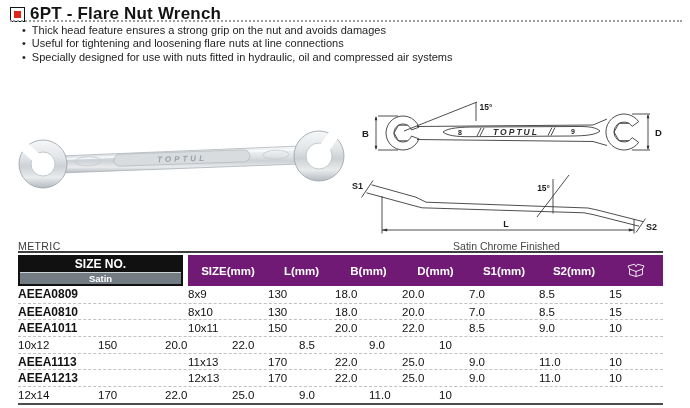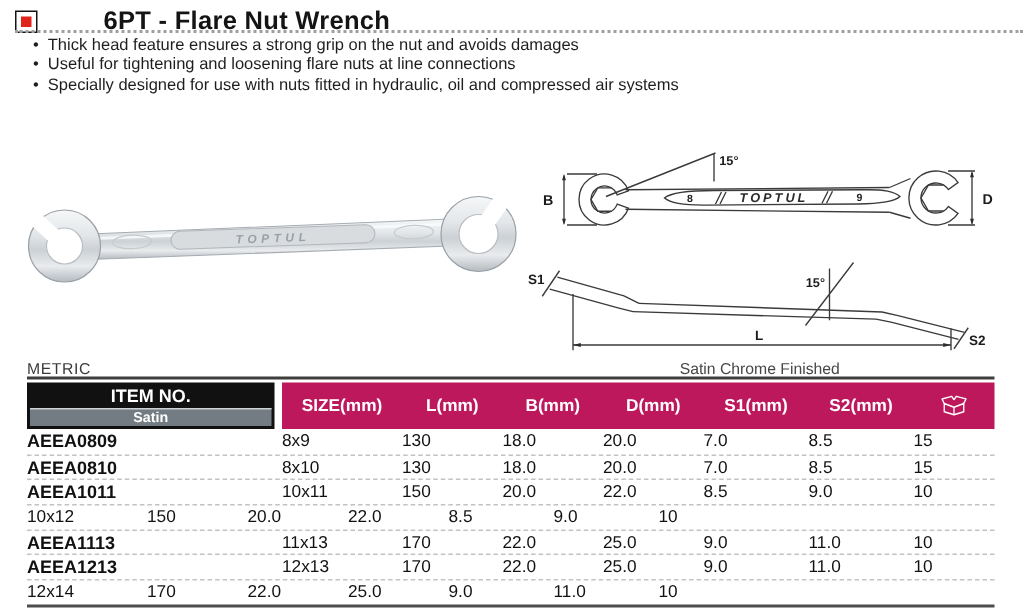--- a/index.html
+++ b/index.html
@@ -1,19 +1,19 @@
 <!DOCTYPE html>
 <html><head>
 <meta charset="utf-8">
 <style>
   html,body{margin:0;padding:0;background:#fff;}
   .page{position:relative;width:690px;height:408px;background:#fff;overflow:hidden;
         font-family:"Liberation Sans",sans-serif;color:#1c1c1c;}
   
-  .title-row{position:absolute;left:10px;top:4px;display:flex;align-items:center;gap:39px;}
+  .title-row{position:absolute;left:10px;top:4px;display:flex;align-items:center;}
   .marker{width:13px;height:13px;border:1.6px solid #141414;background:#fff;
           display:flex;align-items:center;justify-content:center;margin-right:5px;}
   .marker-inner{width:7px;height:7px;background:#e2251b;}
   .title{margin:0;font-size:17px;font-weight:bold;color:#141414;letter-spacing:.2px;}
   .title-rule{position:absolute;left:10px;top:20px;width:672px;border-top:2px dotted #9f9f9f;}
   
   .bullets{position:absolute;left:22px;top:24px;margin:0;padding:0;list-style:none;}
   .bullets li{font-size:11px;line-height:13.4px;color:#1e1e1e;white-space:nowrap;}
   .bullets li::before{content:"•";margin-right:6px;color:#1e1e1e;}
   
@@ -25,21 +25,21 @@
   .metric{position:absolute;left:18px;top:240px;font-size:10.5px;color:#3a3a3a;letter-spacing:.4px;}
   .finish{position:absolute;left:350px;top:240px;width:313px;text-align:center;font-size:10.5px;color:#474747;}
   .top-rule{position:absolute;left:18px;top:251px;width:645px;height:2px;background:#3e3e3e;}
   
   .table{position:absolute;left:18px;top:255px;width:645px;}
   .thead{position:relative;height:31px;}
   .th-item{position:absolute;left:0;top:0;width:165px;height:31px;background:#111;box-sizing:border-box;}
   .th-item-label{height:17px;line-height:18px;text-align:center;color:#fff;font-weight:bold;font-size:12px;}
   .th-satin{height:11px;line-height:11px;margin:0 2px;background:#727c82;border-top:1px solid #cdd2d5;
             text-align:center;color:#fff;font-weight:bold;font-size:9.5px;}
-  .th-cols{position:absolute;left:170px;top:0;width:475px;height:31px;background:#be185d;
+  .th-cols{position:absolute;left:170px;top:0;width:475px;height:31px;background:#701a75;
            display:flex;align-items:center;}
   .th-cols .cell{text-align:center;color:#fff;font-weight:bold;font-size:11.5px;}
   .c-size{width:80px;}.c-num{width:67px;}.c-s{width:70px;}.c-qty{width:54px;}
   .c-item{width:165px;margin-right:5px;font-weight:bold;}
   .tbody{border-bottom:2.5px solid #4d4d4d;}
   .trow{display:flex;align-items:center;height:16.7px;box-sizing:border-box;}
   .trow + .trow{border-top:1px dashed #c2c2c2;}
   .trow .cell{font-size:11.5px;color:#111;}
   .trow .c-item{font-size:12px;}
   .box-icon{display:block;margin:0 auto;}
@@ -156,21 +156,21 @@
     </g>
   </svg>
 
   <div class="metric">METRIC</div>
   <div class="finish">Satin Chrome Finished</div>
   <div class="top-rule"></div>
 
   <div class="table">
     <div class="thead">
       <div class="th-item">
-        <div class="th-item-label">ITEM NO.</div>
+        <div class="th-item-label">SIZE NO.</div>
         <div class="th-satin">Satin</div>
       </div>
       <div class="th-cols">
         <div class="cell c-size">SIZE(mm)</div>
         <div class="cell c-num">L(mm)</div>
         <div class="cell c-num">B(mm)</div>
         <div class="cell c-num">D(mm)</div>
         <div class="cell c-s">S1(mm)</div>
         <div class="cell c-s">S2(mm)</div>
         <div class="cell c-qty">

